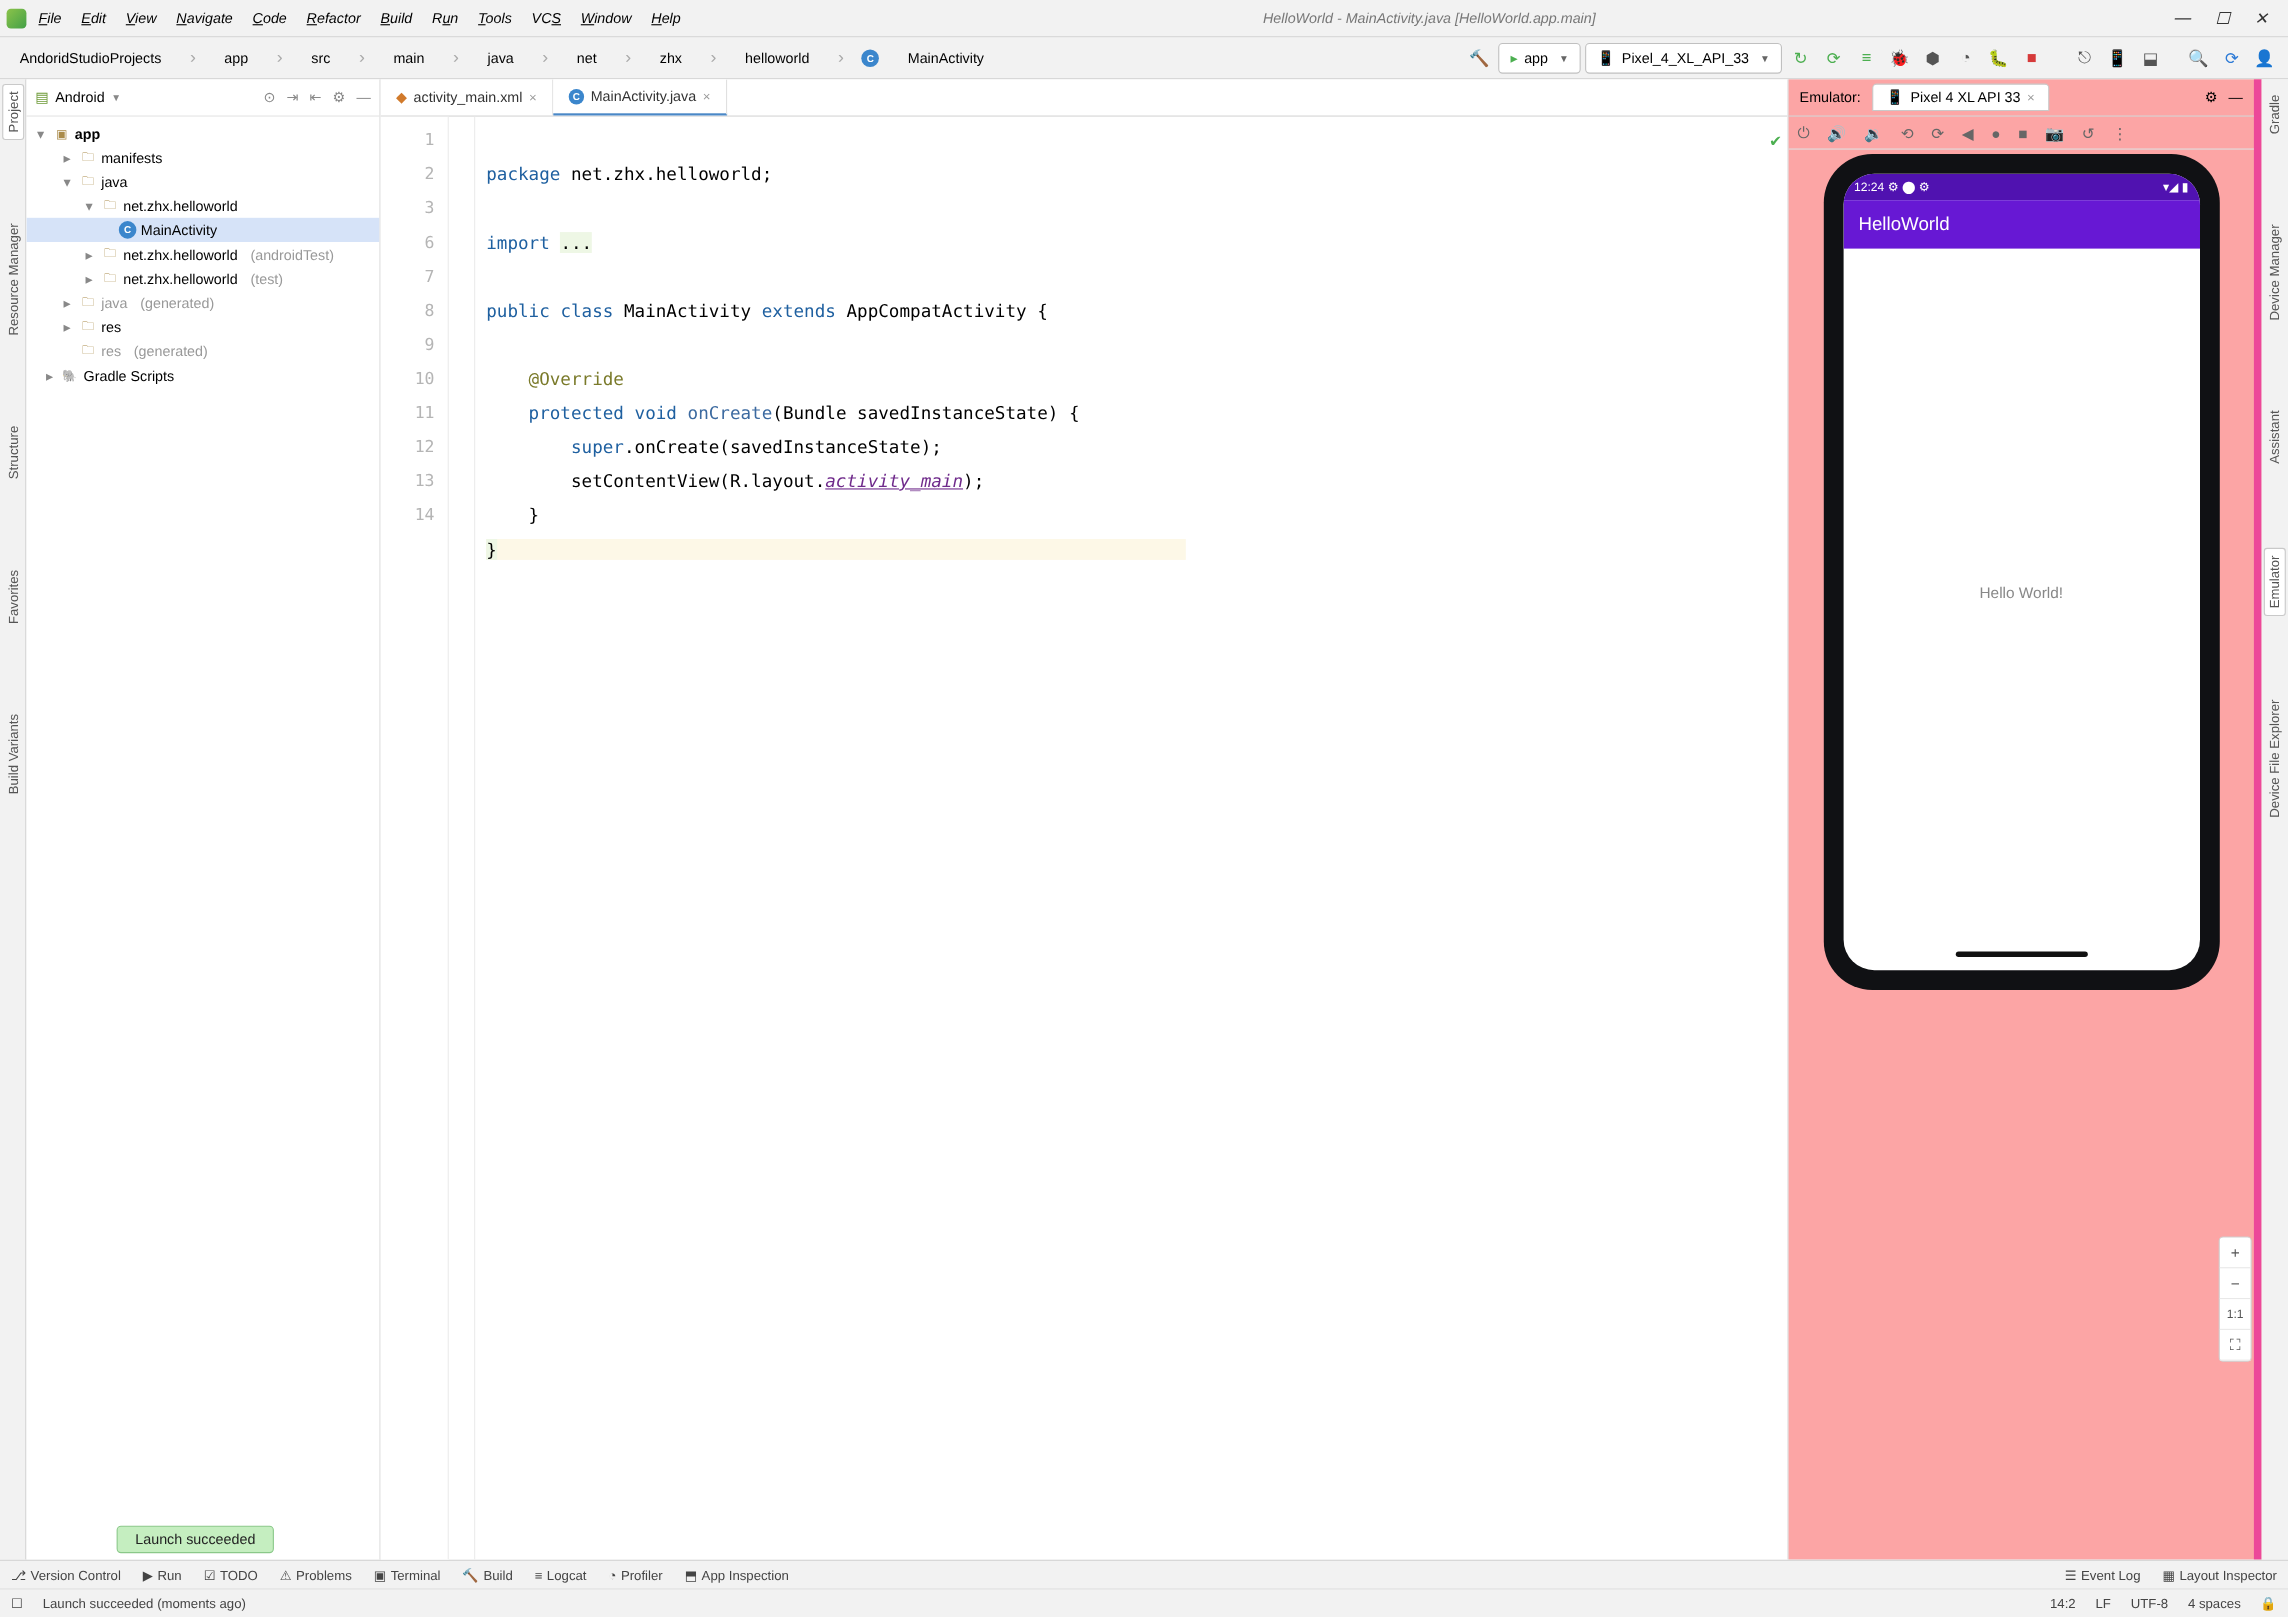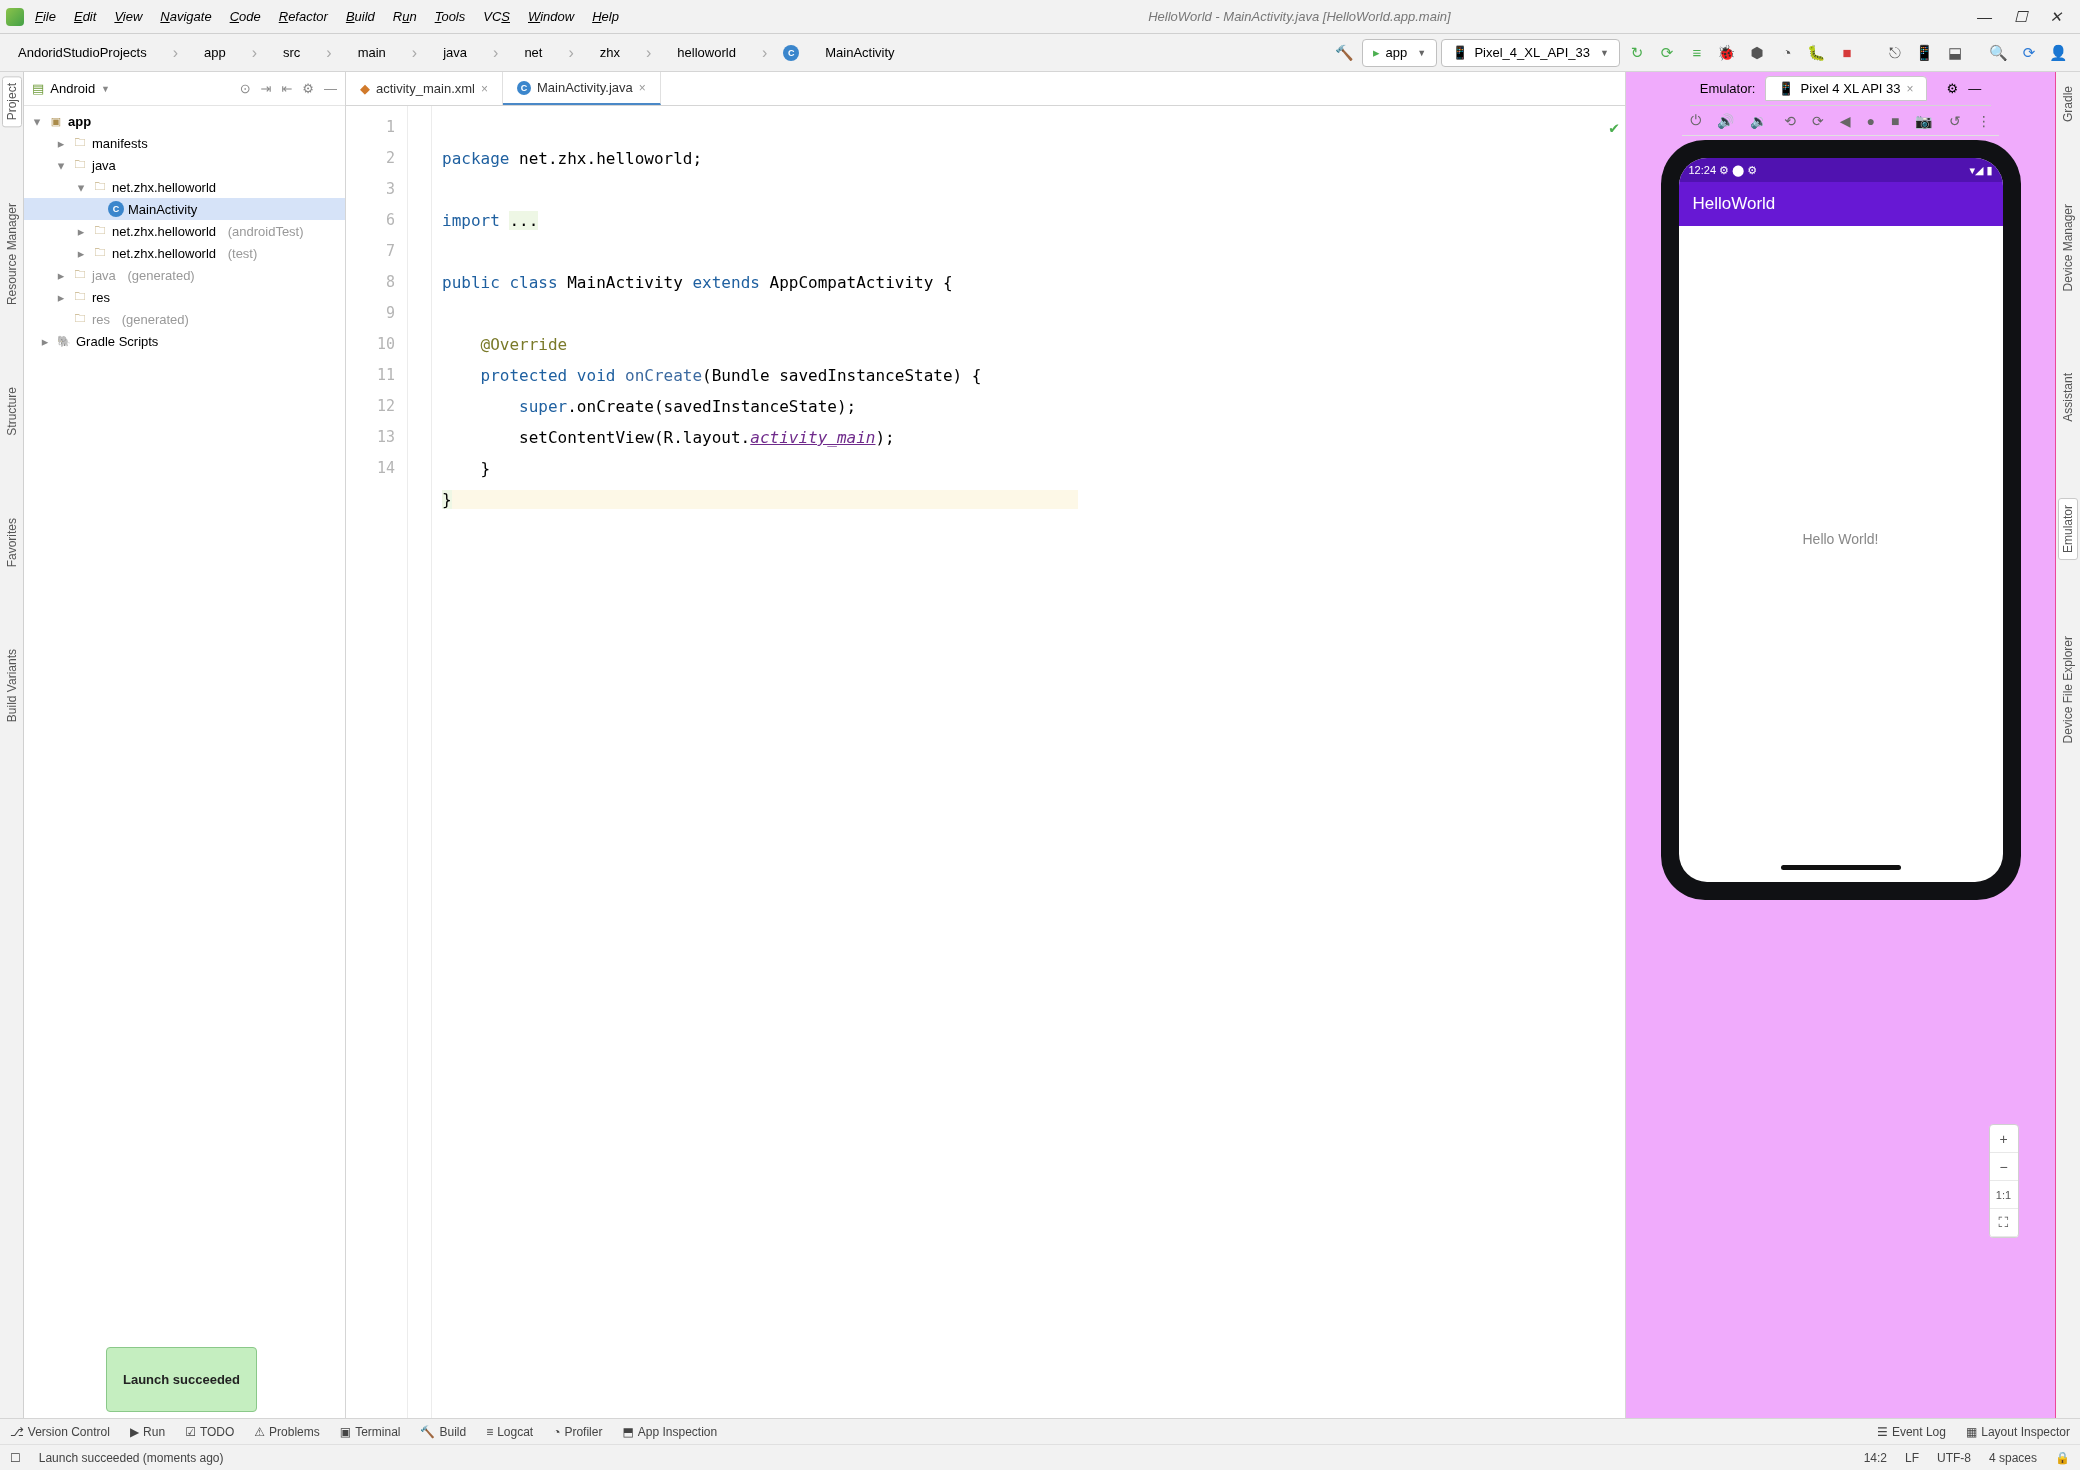--- a/index.html
+++ b/index.html
@@ -48,40 +48,40 @@
 .gicons{ width:24px; border-right:1px solid #ececec; }
 .code{ flex:1; padding:6px 0 6px 10px; font-family:Consolas,monospace; font-size:16px; line-height:31px; white-space:pre; overflow:auto; position:relative; }
 .kw{ color:#1f60a0; }
 .ann{ color:#7a7a2a; }
 .fn{ color:#3c6aa0; }
 .str{ color:#6f2a8b; font-style:italic;text-decoration:underline;}
 .sup{ color:#1f60a0; }
 .hlbg{ background:#eef7e5; }
 .curline{ background:#fdf8e7; }
 .check{ position:absolute; right:6px; top:6px; color:#4caf50; font-size:16px; }
-.emul{ width:430px; background:#f0abfc; display:flex; flex-direction:column; border-right:1px solid #ec4899;align-items:center; }
+.emul{ width:430px; background:#fca5a5; display:flex; flex-direction:column; border-right:7px solid #ec4899; }
 .emhead{ height:34px; display:flex; align-items:center; padding:0 10px; gap:10px; border-bottom:1px solid #d5d5d5; }
 .emhead .tab{ background:#fff; border:1px solid #c9c9c9; border-radius:4px 4px 0 0; padding:4px 12px; display:flex; align-items:center; gap:6px; }
 .emtools{ height:30px; display:flex; align-items:center; padding:0 8px; gap:16px; color:#666; font-size:14px; border-bottom:1px solid #e0e0e0; }
 .phonearea{ flex:1; display:flex; align-items:flex-start; justify-content:center; padding-top:4px; position:relative; }
 .phone{ width:360px; height:760px; border-radius:44px; background:#101114; padding:18px; position:relative; }
 .screen{ background:#fff; width:100%; height:100%; border-radius:28px; overflow:hidden; display:flex; flex-direction:column;}
 .sbar{ height:24px; background:#5012b0; display:flex; align-items:center; justify-content:space-between; padding:0 10px; color:#fff; font-size:11px;}
 .appbar{ height:44px; background:#6718d4; color:#fff; display:flex; align-items:center; padding:0 14px; font-size:17px; font-weight:500;}
 .apbody{ flex:1; display:flex; align-items:center; justify-content:center; color:#888; font-size:14px;}
 .navbar{ height:30px; display:flex; align-items:center; justify-content:center;}
 .navpill{ width:120px; height:5px; background:#111; border-radius:3px; }
 .zoomctrl{ position:absolute; right:2px; bottom:180px; background:#fff; border:1px solid #d0d0d0; border-radius:4px; }
 .zoomctrl div{ width:28px; height:28px; display:flex; align-items:center; justify-content:center; border-bottom:1px solid #e8e8e8; font-size:14px; color:#555;}
 .rtabs{ width:24px; background:#f2f2f2; display:flex; flex-direction:column; align-items:center; padding-top:8px; gap:70px;}
 .bottombar{ height:26px; background:#f2f2f2; border-top:1px solid #d5d5d5; display:flex; align-items:center; padding:0 10px; gap:20px; font-size:12px; color:#444; }
 .bottombar .bi{ display:flex; align-items:center; gap:4px; }
 .statusbar{ height:26px; background:#f2f2f2; border-top:1px solid #e0e0e0; display:flex; align-items:center; padding:0 10px; gap:18px; font-size:12px; color:#444;}
 .statusbar .r{ margin-left:auto; display:flex; gap:18px;}
-.toast{ position:absolute; left:82px; bottom:6px; padding:24px 16px; background:#c5eec0; border:1px solid #8ac889; border-radius:4px; color:#222; font-size:13px;font-weight:bold;}
+.toast{ position:absolute; left:82px; bottom:6px; padding:4px 16px; background:#c5eec0; border:1px solid #8ac889; border-radius:4px; color:#222; font-size:13px;}
 .redsq{ color:#d63a3a; }
 .green{ color:#4caf50; }
 </style>
 </head>
 <body>
 
 <div class="win">
 
  <div class="titlebar">
   <div class="logo"></div>

